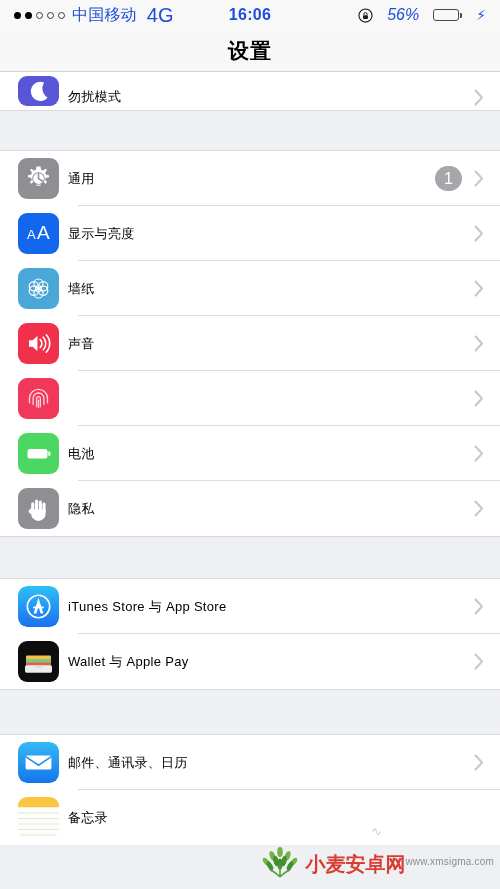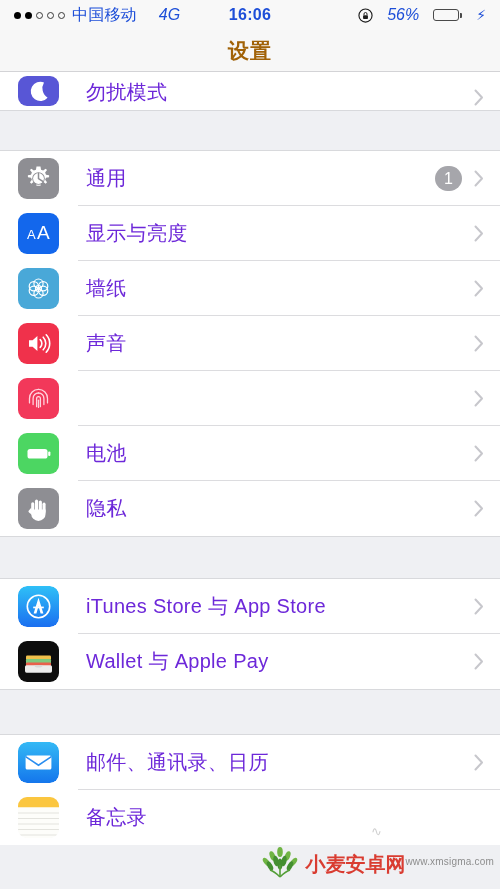--- a/index.html
+++ b/index.html
@@ -47,21 +47,21 @@
   }
   .dot {
     width: 7px;
     height: 7px;
     border-radius: 50%;
     box-sizing: border-box;
   }
   .dot.filled { background: #000; }
   .dot.empty { background: transparent; border: 1px solid #3a3a3a; }
   .carrier { font-size: 16px; letter-spacing: .2px; }
-  .netmode { font-size: 16px; margin-left: 15px; font-style: italic; }
+  .netmode { font-size: 20px; margin-left: 3px; }
   .sb-center {
     position: absolute;
     left: 0; right: 0;
     text-align: center;
     font-size: 16px;
     font-weight: bold;
     letter-spacing: .3px;
     pointer-events: none;
   }
   .sb-right {
@@ -114,21 +114,21 @@
     background: #f7f7f7;
     border-bottom: 1px solid #d3d3d6;
     display: flex;
     align-items: center;
     justify-content: center;
     box-sizing: border-box;
   }
   .nav-title {
     font-size: 21px;
     font-weight: bold;
-    color: #a16207;
+    color: #000000;
     letter-spacing: 1px;
   }
 
   
   .scroll {
     height: 816px;
     overflow: hidden;
     background: #eff0f3;
   }
   .group {
@@ -178,23 +178,23 @@
     justify-content: center;
   }
   .row.clipped .icon {
     height: 30px;
     border-radius: 9px 9px 9px 9px;
     margin-bottom: 0;
   }
   .icon svg { display: block; }
 
   .label {
-    margin-left: 27px;
-    font-size: 20px;
-    color: #6d28d9;
+    margin-left: 9px;
+    font-size: 13px;
+    color: #000000;
     letter-spacing: .3px;
     white-space: nowrap;
   }
   .row-right {
     margin-left: auto;
     display: flex;
     align-items: center;
     padding-right: 16px;
     gap: 12px;
   }

